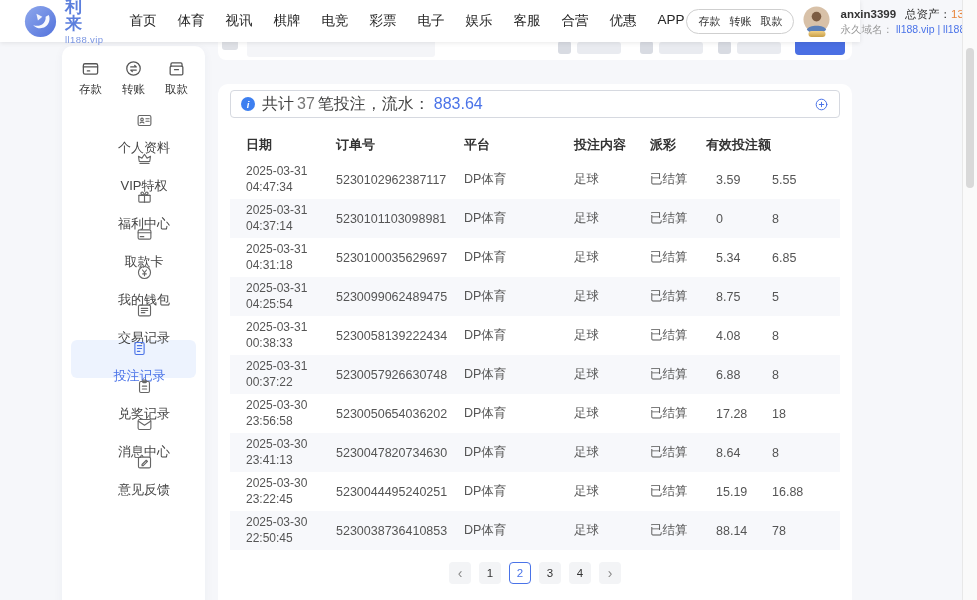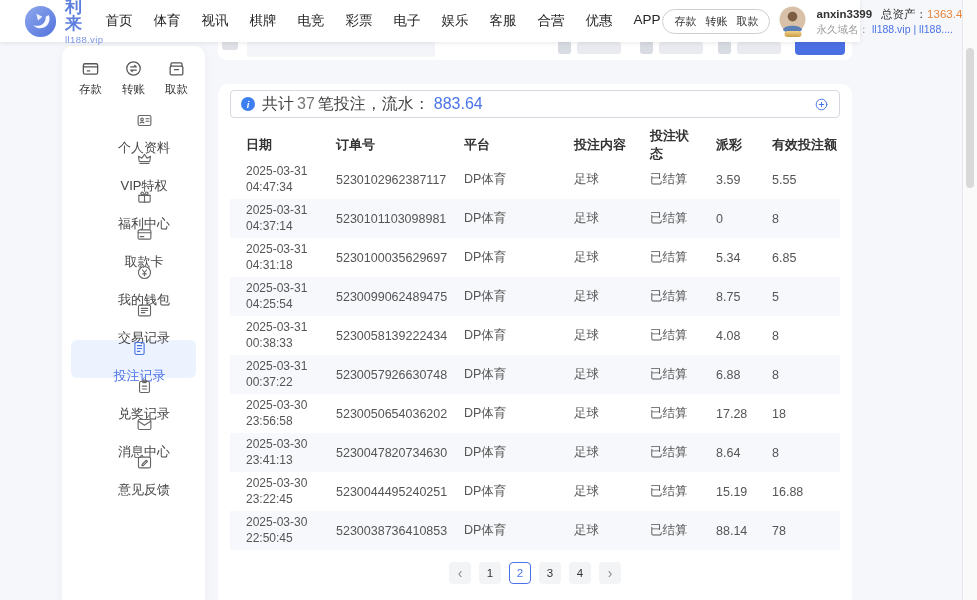--- a/index.html
+++ b/index.html
@@ -9,21 +9,21 @@
   .ic svg { width:100%; height:100%; }
 
   
   .topbar { position:absolute; top:0; left:0; width:860px; height:42px; background:#fff;
             box-shadow:0 1px 5px rgba(0,0,0,.09); z-index:30; display:flex; align-items:center;
             padding:0 18px 0 24px; }
   .logo { display:flex; align-items:center; gap:8px; cursor:pointer; }
   .logo-txt { display:flex; flex-direction:column; line-height:1; }
   .logo-cn { font-size:17px; font-weight:bold; color:#5c7fdd; letter-spacing:8px; }
   .logo-dm { font-size:9.5px; color:#7b96e2; margin-top:3px; letter-spacing:.4px; }
-  .nav { display:flex; gap:17px; }
+  .nav { display:flex; gap:17px; margin-left:24px; }
   .nav-item { font-size:13.5px; color:#262626; font-weight:500; white-space:nowrap; cursor:pointer; padding:4px 2px; }
   .tb-right { margin-left:auto; display:flex; align-items:center; gap:9px; }
   .pill { display:flex; gap:9px; border:1px solid #cfcfcf; border-radius:14px; padding:4px 11px; background:#fff; }
   .pill-item { font-size:11px; color:#333; cursor:pointer; white-space:nowrap; }
   .avatar-wrap { position:relative; width:28px; height:31px; cursor:pointer; flex:none; }
   .badge { position:absolute; bottom:0; left:50%; transform:translateX(-50%); width:17px; height:6px;
            background:linear-gradient(#f2d186,#c89f48); border-radius:3px; }
   .user-text { line-height:1.4; white-space:nowrap; }
   .u1 { font-size:11.5px; color:#333; }
   .u1 .uname { font-weight:bold; margin-right:9px; }
@@ -336,21 +336,20 @@
         </svg>
       </span>
   </div>
 
   <div class="tbl">
     <div class="thead">
       <span class="hcell c0">日期</span>
       <span class="hcell c1">订单号</span>
       <span class="hcell c2">平台</span>
       <span class="hcell c3">投注内容</span>
-      <span class="hcell c4">投注状态</span>
       <span class="hcell c5">派彩</span>
       <span class="hcell c6">有效投注额</span>
     </div>
     <div>
 
     <div class="trow">
           <span class="cell c0 date-cell">
             <span style="display:block">2025-03-31</span>
             <span style="display:block">04:47:34</span>
           </span>

